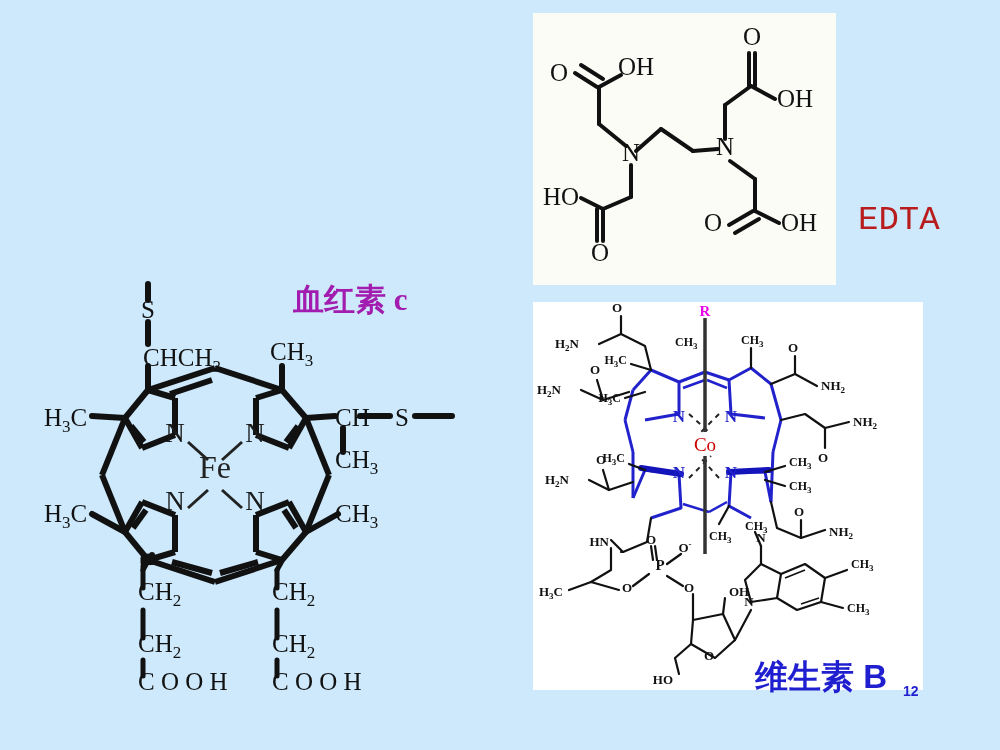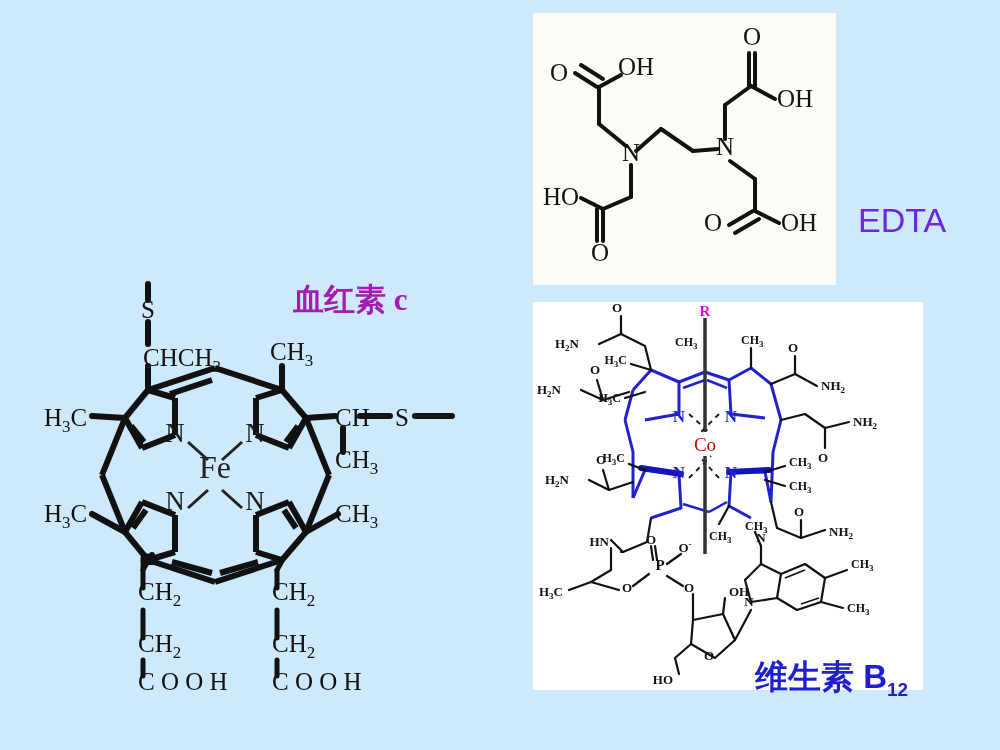--- a/index.html
+++ b/index.html
@@ -32,45 +32,46 @@
   
   #edta-panel {
     left: 533px; top: 13px;
     width: 303px; height: 272px;
     background: #fcfcf7;
   }
   #edta-label {
     position: absolute;
     left: 858px; top: 203px;
     width: 82px;
-    font-family: Liberation Sans, sans-serif;
+    font-family: Liberation Mono, monospace;
     font-size: 34px;
     line-height: 34px;
-    color: #6d28d9;
+    color: #b91c1c;
     letter-spacing: 0px;
   }
 
   
   #b12-panel {
     left: 533px; top: 302px;
     width: 390px; height: 388px;
     background: #ffffff;
   }
   #b12-label {
     position: absolute;
     left: 755px; top: 655px;
     font-family: "Liberation Sans", sans-serif;
     font-size: 33px;
     font-weight: bold;
     color: #1f1fd0;
     white-space: nowrap;
   }
   #b12-label .sub {
-    font-size: 19px;
+    font-size: 14px;
     vertical-align: sub;
+    margin-left: 16px;
   }
 
   
   #heme-label {
     position: absolute;
     left: 293px; top: 279px;
     font-family: "Liberation Serif", serif;
     font-size: 31px;
     font-weight: bold;
     color: #a21caf;

